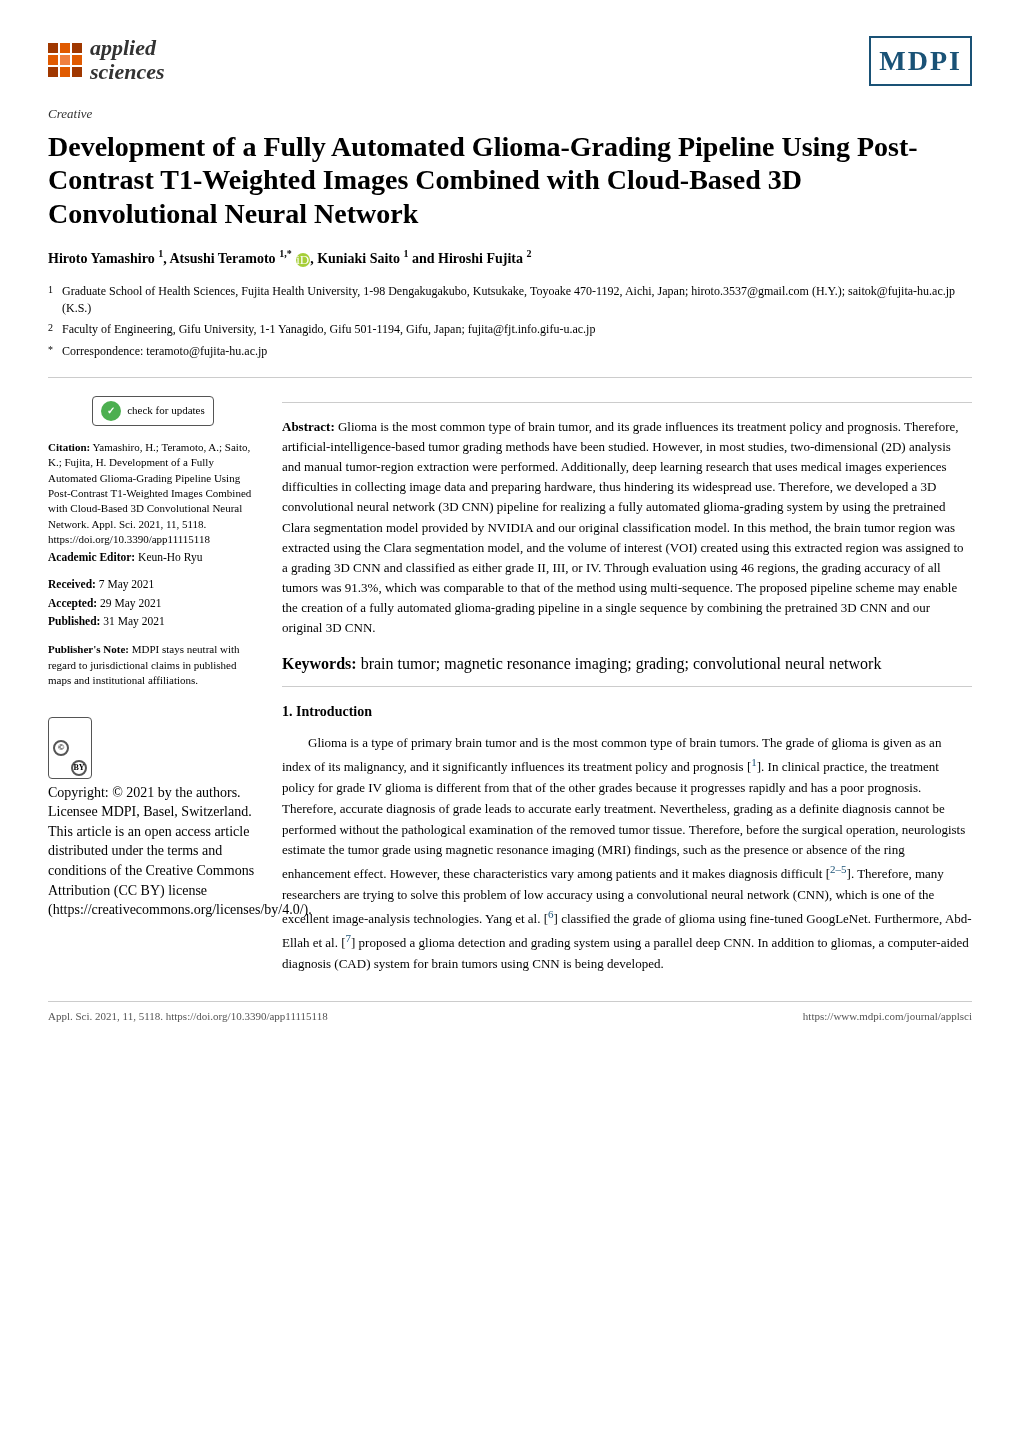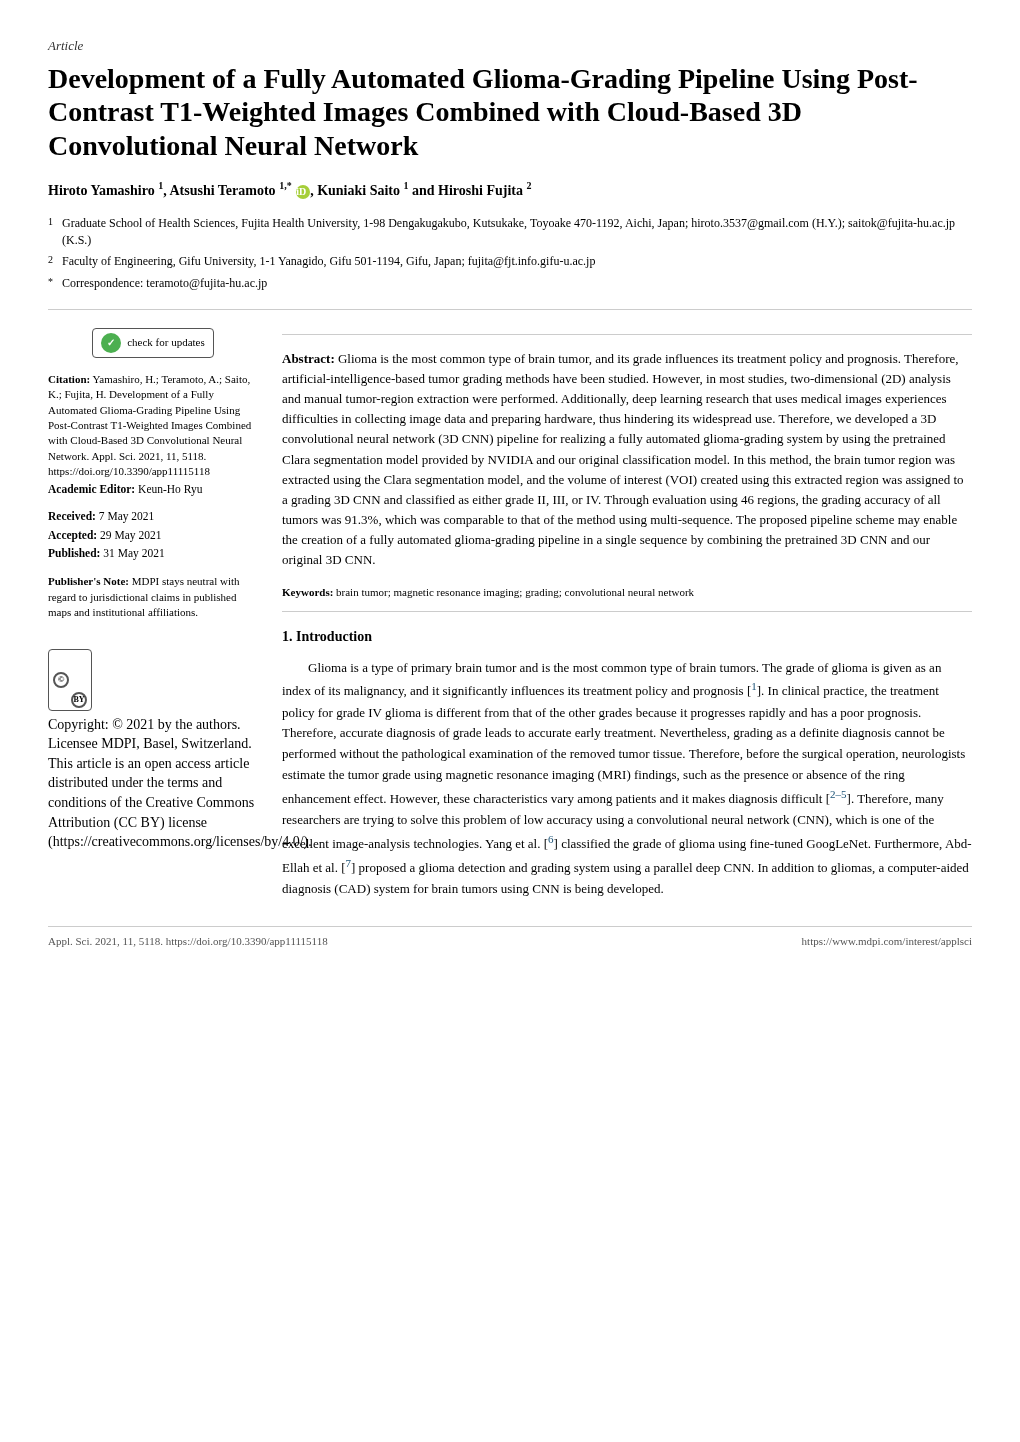--- a/index.html
+++ b/index.html
@@ -79,23 +79,23 @@
       font-size: 14px;
       font-weight: bold;
       margin-bottom: 14px;
     }
     .orcid-icon {
       display: inline-block;
       width: 14px; height: 14px;
       background: #a6ce39;
       border-radius: 50%;
       line-height: 14px;
-      font-size: 10px;
+      font-size: 13px;
       color: white;
-      font-weight: bold;
+      font-weight: normal;
       vertical-align: middle;
       margin-left: 1px;
     }
     
     .two-col {
       display: flex;
       gap: 24px;
       margin-top: 10px;
     }
     .left-col {
@@ -217,21 +217,21 @@
     .abstract-section {
       font-size: 13px;
       line-height: 1.55;
       margin-bottom: 14px;
     }
     .abstract-section .label {
       font-weight: bold;
     }
     
     .keywords-section {
-      font-size: 11px;
+      font-size: 16px;
       line-height: 1.5;
       margin-bottom: 0;
     }
     .keywords-section .label {
       font-weight: bold;
     }
     
     .divider {
       border: none;
       border-top: 1px solid #ccc;
@@ -269,22 +269,42 @@
     }
     sup {
       font-size: 10px;
     }
   </style>
 </head>
 <body>
 
 <div class="page">
 
-
-  <div class="article-type">Article</div>
+  <div class="header">
+    <div class="journal-logo">
+      <div class="logo-grid">
+        <div class="logo-cell dark"></div>
+        <div class="logo-cell"></div>
+        <div class="logo-cell dark"></div>
+        <div class="logo-cell"></div>
+        <div class="logo-cell light"></div>
+        <div class="logo-cell"></div>
+        <div class="logo-cell dark"></div>
+        <div class="logo-cell"></div>
+        <div class="logo-cell dark"></div>
+      </div>
+      <div class="journal-name">
+        <span>applied</span>
+        <span>sciences</span>
+      </div>
+    </div>
+    <div class="mdpi-logo">MDPI</div>
+  </div>
+
+  <div class="article-type">Creative</div>
 
   <div class="article-title">Development of a Fully Automated Glioma-Grading Pipeline Using Post-Contrast T1-Weighted Images Combined with Cloud-Based 3D Convolutional Neural Network</div>
 
   <div class="authors">
     <span>Hiroto Yamashiro <sup>1</sup></span>,
     <span>Atsushi Teramoto <sup>1,*</sup></span>
     <span class="orcid-icon">iD</span>,
     <span>Kuniaki Saito <sup>1</sup></span> and
     <span>Hiroshi Fujita <sup>2</sup></span>
   </div>
@@ -381,15 +401,15 @@
         <p class="body-text">
           Glioma is a type of primary brain tumor and is the most common type of brain tumors. The grade of glioma is given as an index of its malignancy, and it significantly influences its treatment policy and prognosis [<span class="ref-num">1</span>]. In clinical practice, the treatment policy for grade IV glioma is different from that of the other grades because it progresses rapidly and has a poor prognosis. Therefore, accurate diagnosis of grade leads to accurate early treatment. Nevertheless, grading as a definite diagnosis cannot be performed without the pathological examination of the removed tumor tissue. Therefore, before the surgical operation, neurologists estimate the tumor grade using magnetic resonance imaging (MRI) findings, such as the presence or absence of the ring enhancement effect. However, these characteristics vary among patients and it makes diagnosis difficult [<span class="ref-num">2–5</span>]. Therefore, many researchers are trying to solve this problem of low accuracy using a convolutional neural network (CNN), which is one of the excellent image-analysis technologies. Yang et al. [<span class="ref-num">6</span>] classified the grade of glioma using fine-tuned GoogLeNet. Furthermore, Abd-Ellah et al. [<span class="ref-num">7</span>] proposed a glioma detection and grading system using a parallel deep CNN. In addition to gliomas, a computer-aided diagnosis (CAD) system for brain tumors using CNN is being developed.
         </p>
       </div>
 
     </div>
   </div>
 
   <div class="page-footer">
     <span>Appl. Sci. 2021, 11, 5118. https://doi.org/10.3390/app11115118</span>
-    <span>https://www.mdpi.com/interest/applsci</span>
+    <span>https://www.mdpi.com/journal/applsci</span>
   </div>
 </div>
 
 </body></html>

